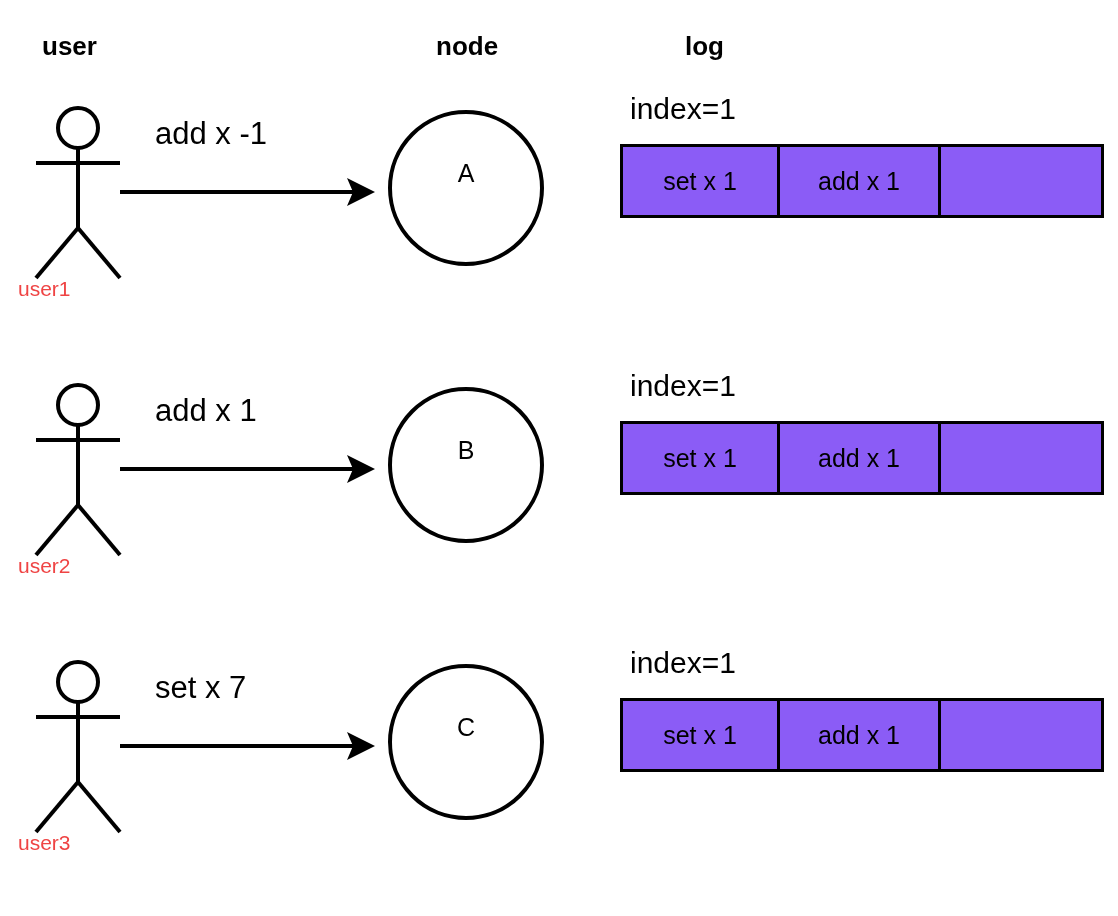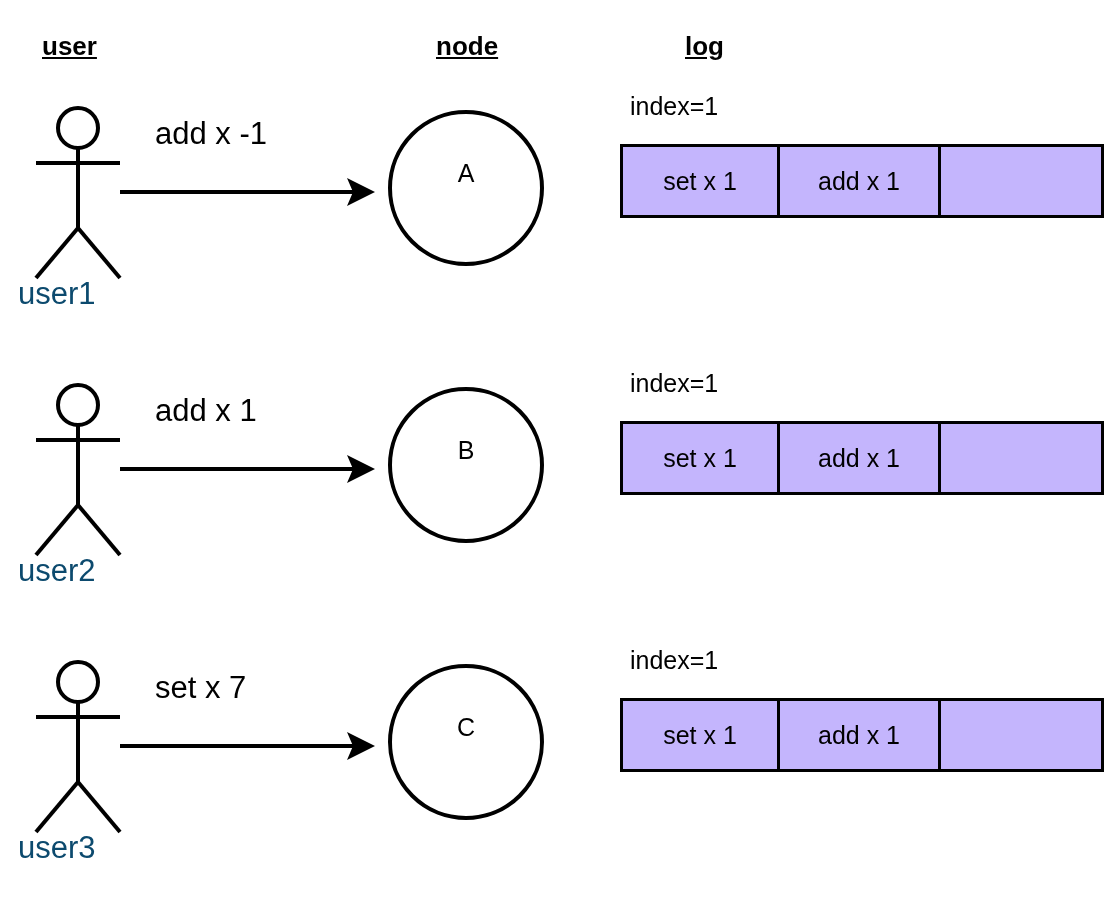--- a/index.html
+++ b/index.html
@@ -19,21 +19,20 @@
     background: #ffffff;
     overflow: hidden;
   }
   .col-header {
     position: absolute;
     font-size: 26px;
     font-weight: bold;
     color: #000000;
     white-space: nowrap;
     line-height: 1;
-    text-decoration: underline;
   }
   .row {
     position: absolute;
     left: 0;
     width: 1118px;
     height: 277px;
   }
   .actor-svg, .node-svg, .arrow-svg {
     position: absolute;
     overflow: visible;
@@ -46,22 +45,22 @@
     stroke: #000000;
     fill: none;
     stroke-linecap: butt;
   }
   .fillblack { fill: #000000; stroke: none; }
 
   .actor-label {
     position: absolute;
     left: 18px;
     top: 190px;
-    font-size: 31px;
-    color: #0c4a6e;
+    font-size: 21px;
+    color: #ef4444;
     white-space: nowrap;
     line-height: 1;
   }
   .edge-label {
     position: absolute;
     left: 155px;
     top: 30px;
     font-size: 31px;
     color: #000000;
     white-space: nowrap;
@@ -80,32 +79,32 @@
   .log-group {
     position: absolute;
     left: 620px;
     top: 0px;
     width: 480px;
   }
   .log-index {
     position: absolute;
     left: 10px;
     top: 6px;
-    font-size: 25px;
+    font-size: 30px;
     color: #000000;
     white-space: nowrap;
     line-height: 1;
   }
   .log-table {
     position: absolute;
     left: 0px;
     top: 56px;
     display: flex;
     border: 3px solid #000000;
-    background: #c4b5fd;
+    background: #8b5cf6;
     box-sizing: border-box;
     align-items: flex-end;
   }
   .log-cell {
     height: 68px;
     display: flex;
     align-items: center;
     justify-content: center;
     font-size: 25px;
     color: #000000;

